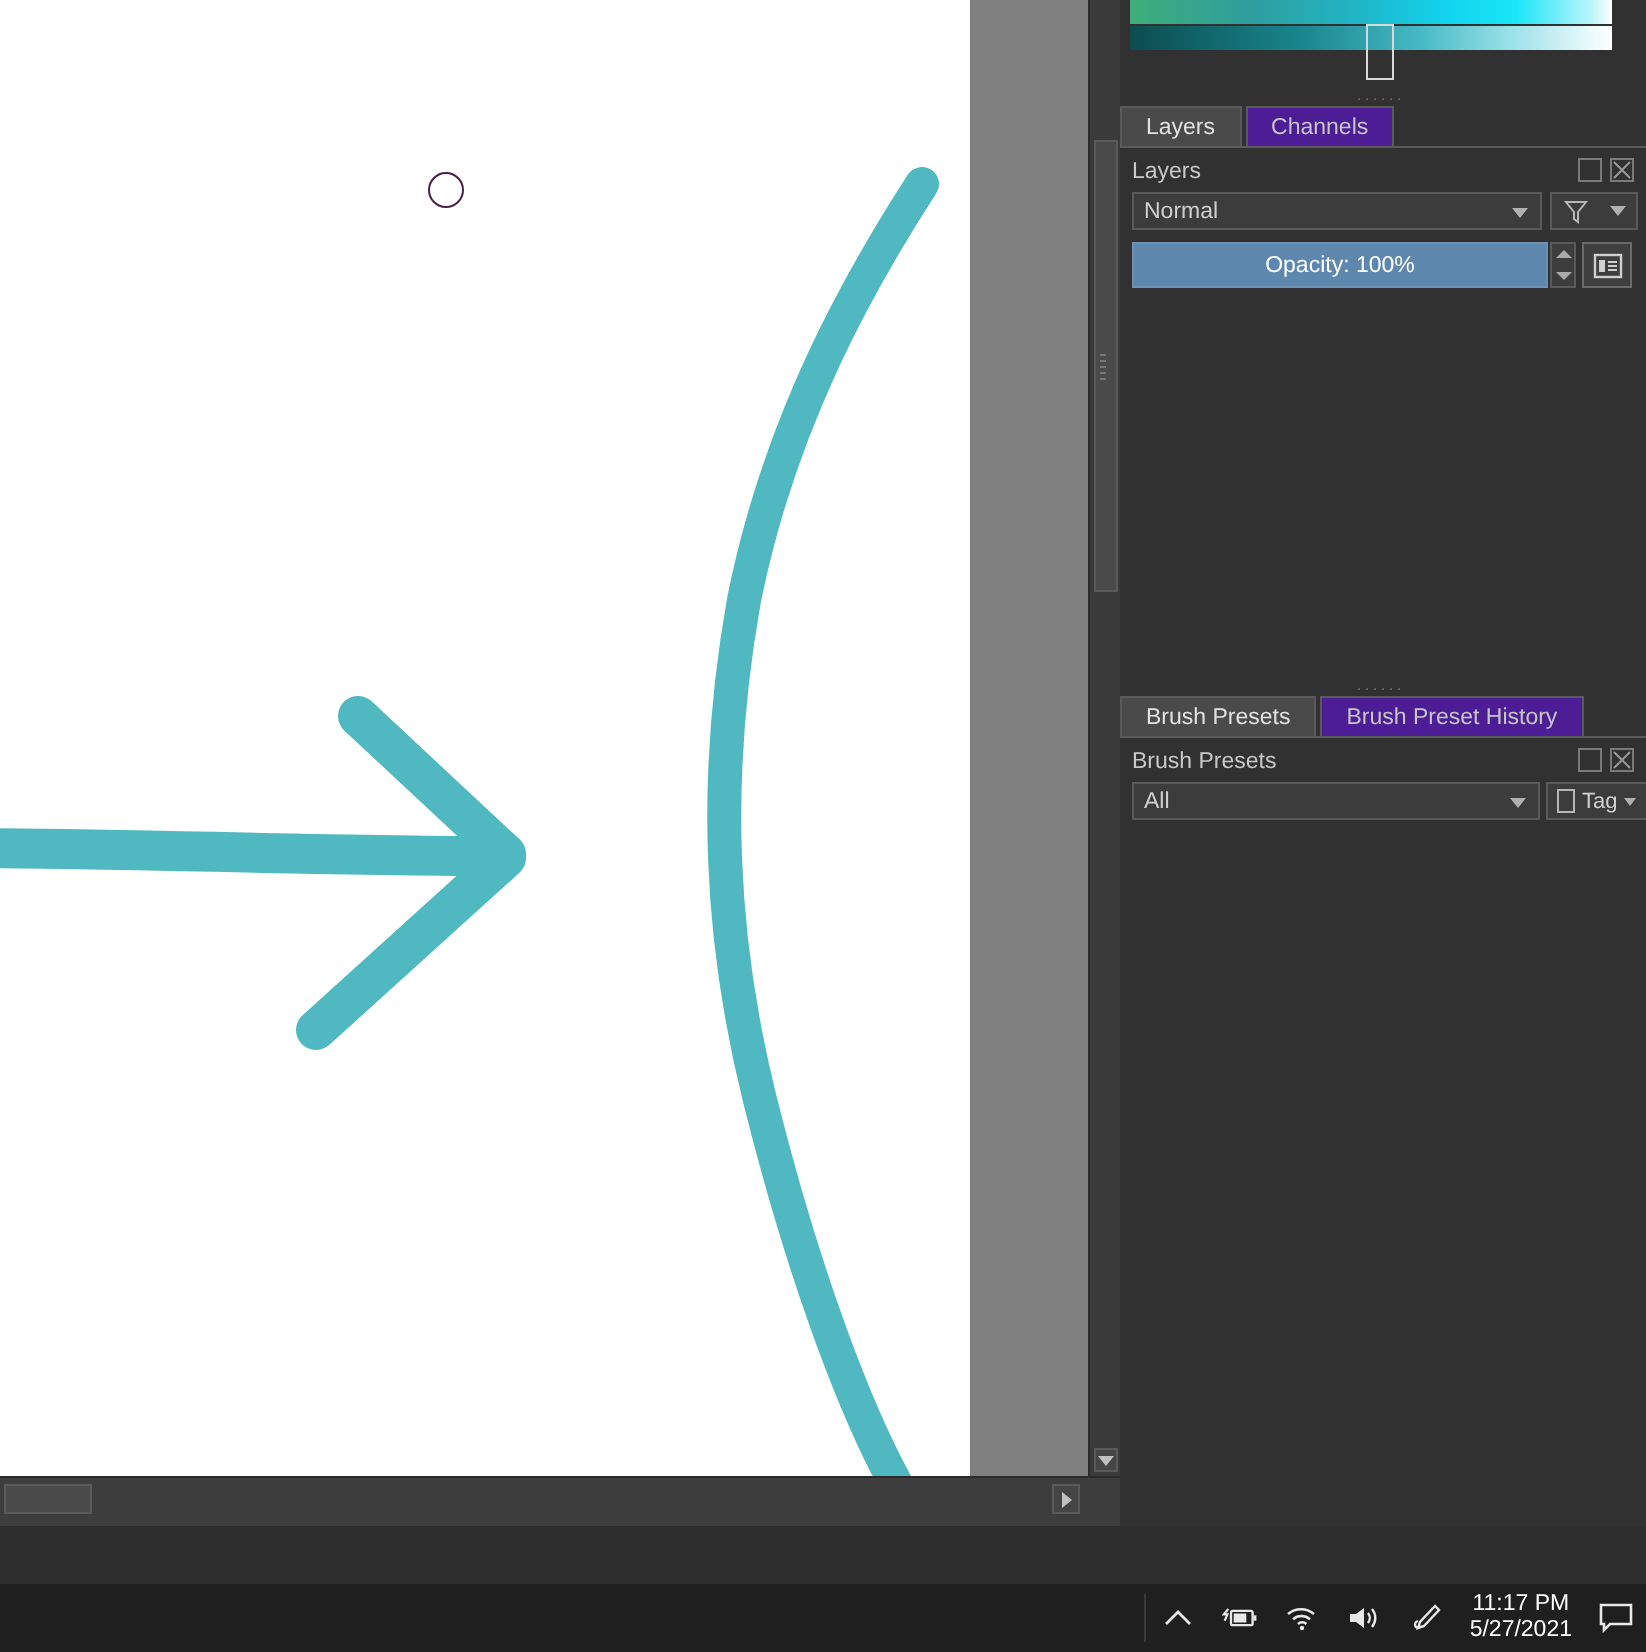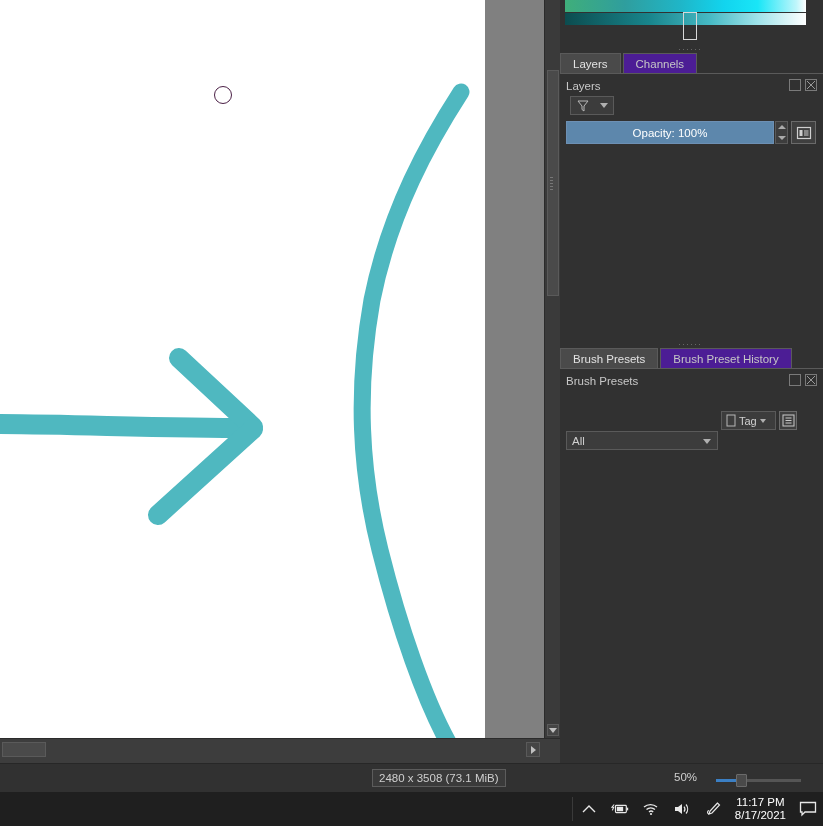--- a/index.html
+++ b/index.html
@@ -199,24 +199,23 @@
     background: #3d3d3d; border: 1px solid #5a5a5a;
     display: flex; flex-direction: column; align-items: center; justify-content: space-around;
   }
   #layer-props-btn {
     width: 25px; height: 23px; margin-left: 3px;
     background: #3f3f3f; border: 1px solid #6a6a6a;
     display: flex; align-items: center; justify-content: center;
   }
   #brush-filter-row { position: absolute; left: 6px; top: 391px; display: flex; align-items: center; }
   #brush-filter-combo {
-    width: 152px; height: 19px; background: #3c3c3c; border: 1px solid #5a5a5a;
+    width: 204px; height: 19px; background: #3c3c3c; border: 1px solid #5a5a5a;
     display: flex; align-items: center; padding: 0 5px; font-size: 11.5px; color: #d0d0d0;
     position: relative;
-    margin-top: 40px;
   }
   #tag-box {
     margin-left: 3px; width: 55px; height: 19px; background: #3c3c3c; border: 1px solid #5a5a5a;
     display: flex; align-items: center; gap: 3px; padding: 0 4px;
     font-size: 11px; color: #d0d0d0; position: relative;
   }
   #preset-menu-btn {
     margin-left: 3px; width: 18px; height: 19px; background: #3f3f3f; border: 1px solid #6a6a6a;
     display: flex; align-items: center; justify-content: center;
   }
@@ -294,20 +293,24 @@
         <div class="sqbtn"></div>
         <div class="sqbtn">
           <svg width="10" height="10" viewBox="0 0 10 10" style="position:absolute;left:0;top:0;">
               <path d="M1 1 L9 9 M9 1 L1 9" stroke="#9a9a9a" stroke-width="1"></path>
             </svg>
         </div>
       </div>
     </div>
 
     <div id="blend-row">
+      <div id="blend-combo">
+        <span>Normal</span>
+        <span class="combo-arrow"></span>
+      </div>
       <div id="filter-box">
         <svg width="14" height="14" viewBox="0 0 14 14">
           <path d="M2 2 H12 L8 7 V12 L6 10.5 V7 Z" fill="none" stroke="#b8b8b8" stroke-width="1"></path>
         </svg>
         <span class="tri" style="border-left:4px solid transparent;border-right:4px solid transparent;border-top:5px solid #b0b0b0;"></span>
       </div>
     </div>
 
     <div id="opacity-row">
       <div id="opacity-slider">
@@ -364,29 +367,20 @@
       <div id="preset-menu-btn">
         <svg width="13" height="13" viewBox="0 0 13 13">
           <rect x="1" y="1" width="11" height="11" fill="none" stroke="#cacaca" stroke-width="1"></rect>
           <path d="M3.5 4 H9.5 M3.5 6.5 H9.5 M3.5 9 H9.5" stroke="#cacaca" stroke-width="1"></path>
         </svg>
       </div>
     </div>
 
   </div>
 
-  <div id="status-bar">
-    <div id="doc-size">2480 x 3508 (73.1 MiB)</div>
-    <div id="zoom-level">50%</div>
-    <div id="zoom-slider">
-      <div id="zoom-slider-fill"></div>
-      <div id="zoom-handle"></div>
-    </div>
-
-  </div>
 
   <div id="taskbar">
     <div id="taskbar-divider"></div>
     <div id="tray">
       <div class="tray-icon">
         <svg width="14" height="10" viewBox="0 0 14 10">
             <path d="M1 8 L7 2 L13 8" fill="none" stroke="#e8e8e8" stroke-width="1.4"></path>
           </svg>
       </div>
       <div class="tray-icon">
@@ -413,21 +407,21 @@
         </svg>
       </div>
       <div class="tray-icon">
         <svg width="16" height="16" viewBox="0 0 16 16">
           <path d="M12.5 2 L5 10 L4 13 L7 12 L14.5 4 Z" fill="none" stroke="#e8e8e8" stroke-width="1.2"></path>
           <path d="M4 13 C2 12.5, 2 10, 4 9.5" fill="none" stroke="#e8e8e8" stroke-width="1.1"></path>
         </svg>
       </div>
       <div id="clock">
         <span>11:17 PM</span>
-        <span>8/17/2021</span>
+        <span>5/27/2021</span>
       </div>
       <div class="tray-icon">
         <svg width="18" height="16" viewBox="0 0 18 16">
           <path d="M1.5 1.5 H16.5 V11 H6 L3 14 V11 H1.5 Z" fill="none" stroke="#e8e8e8" stroke-width="1.3"></path>
         </svg>
       </div>
     </div>
   </div>
 </div>
 

